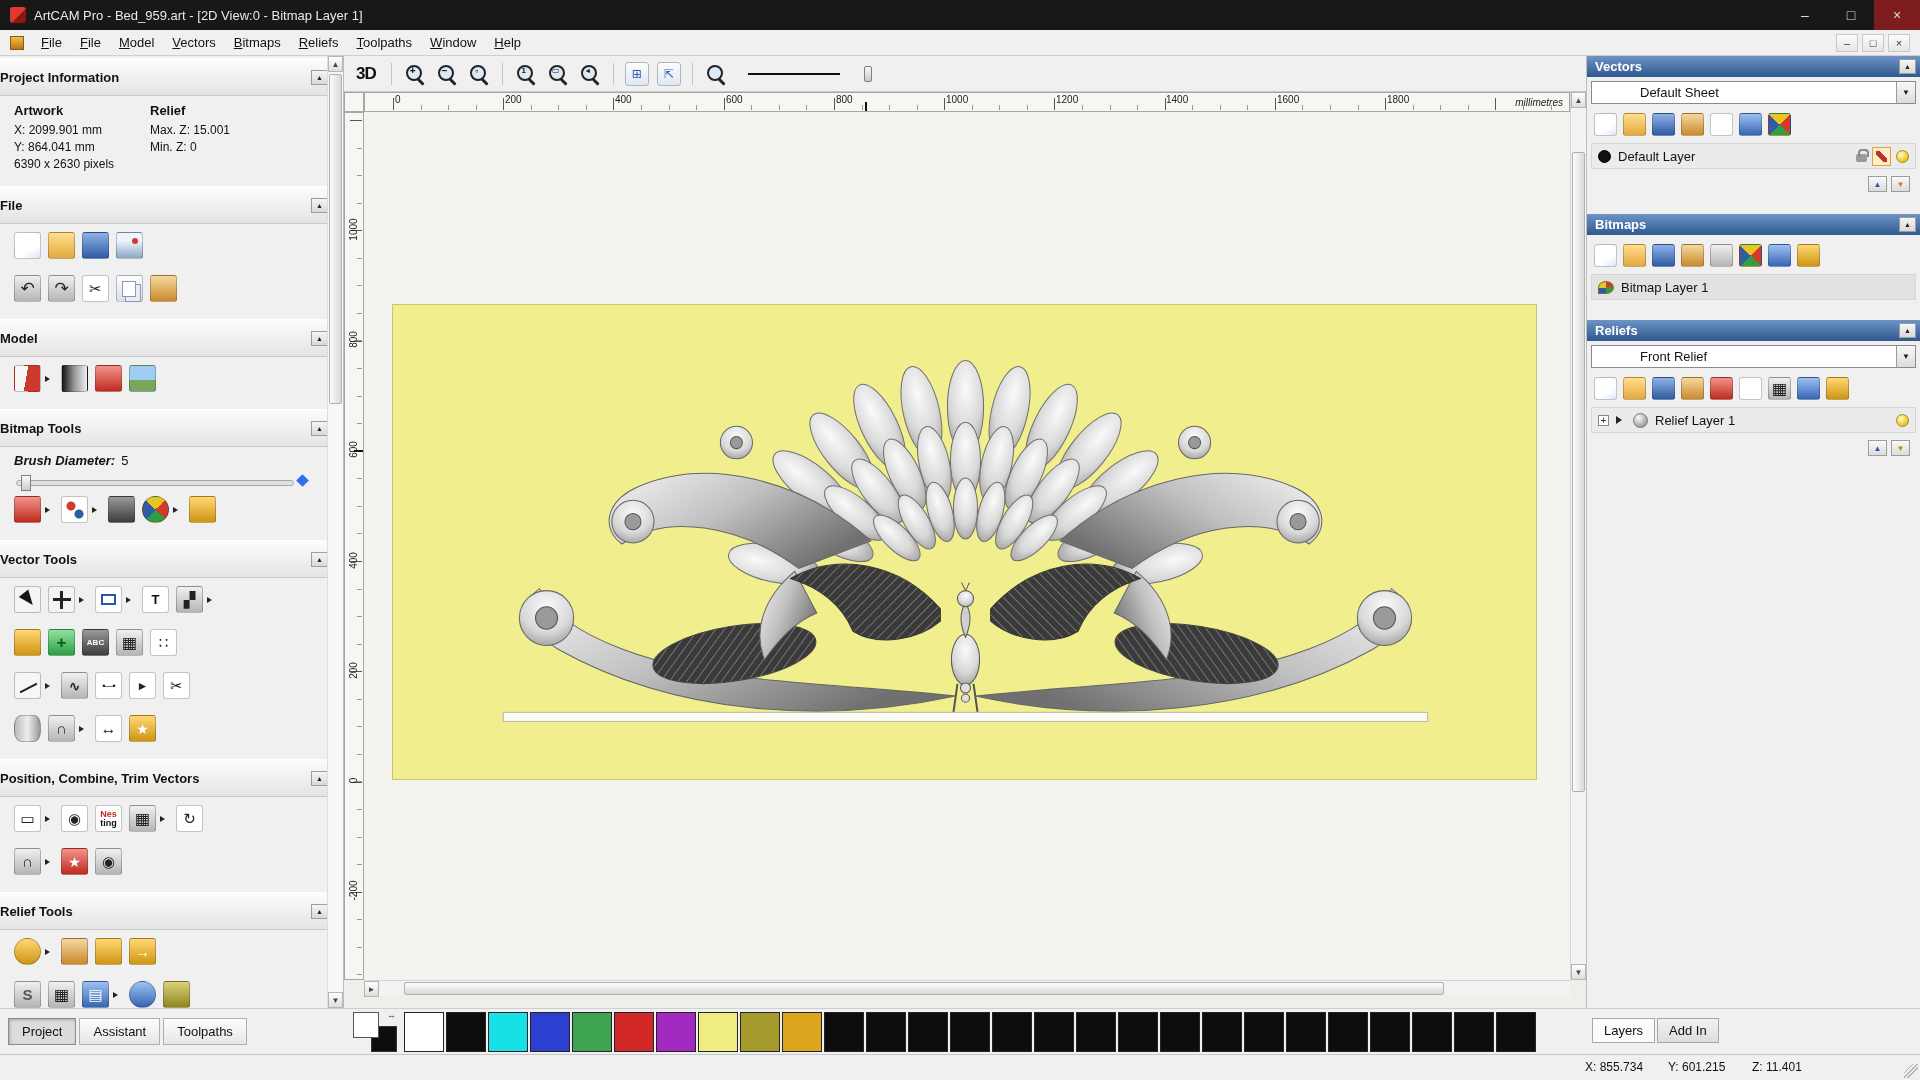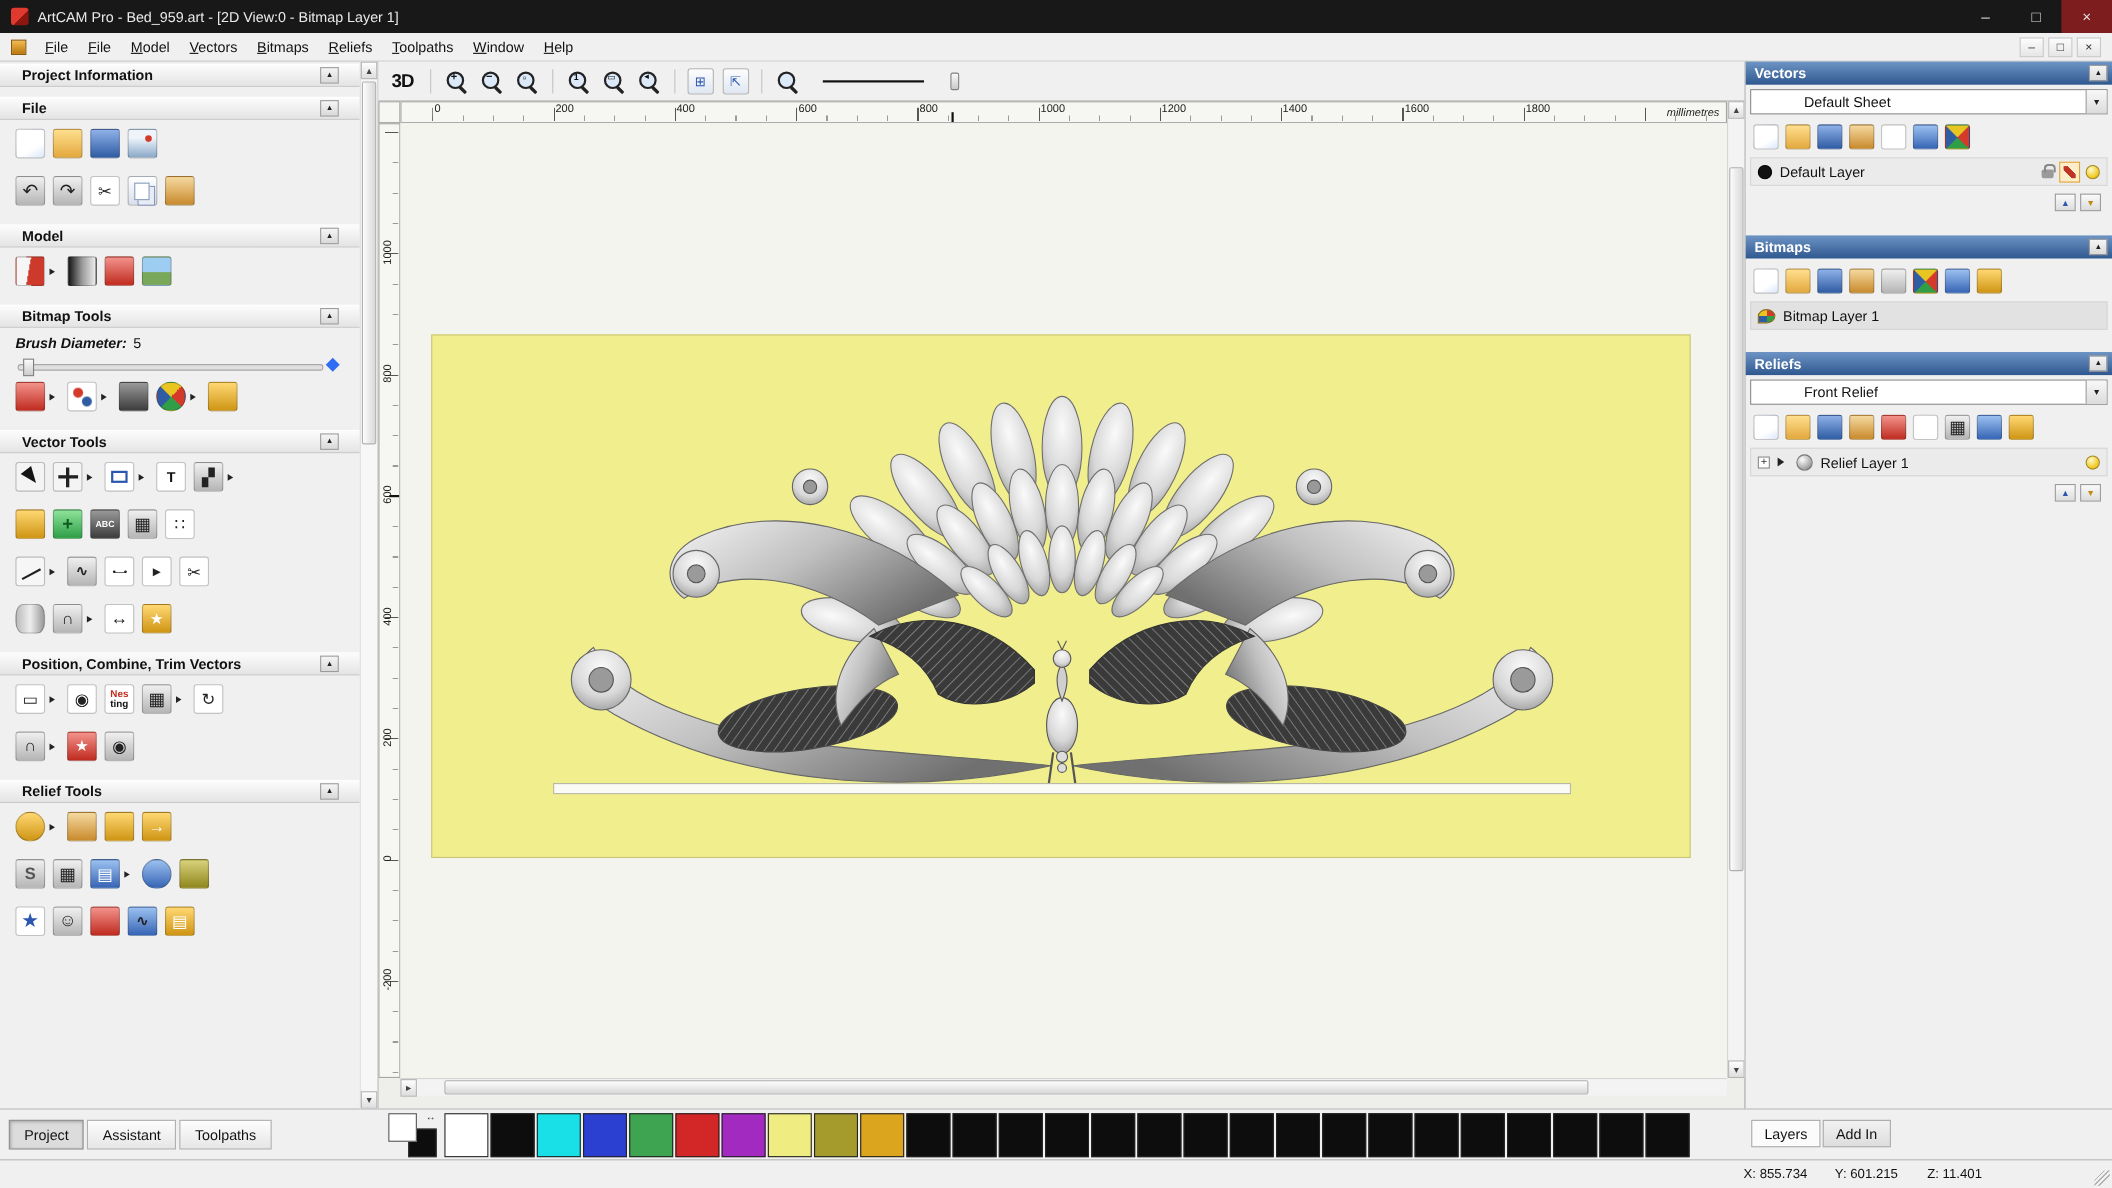--- a/index.html
+++ b/index.html
@@ -1,18 +1,18 @@
 <!DOCTYPE html>
 <html><head>
 <meta charset="utf-8">
 <style>
 *{margin:0;padding:0;box-sizing:border-box;}
 html,body{width:1920px;height:1080px;overflow:hidden;}
 body{font-family:"Liberation Sans","DejaVu Sans",sans-serif;font-size:13px;color:#111;background:#f0f0f0;}
-#app{position:relative;width:1920px;height:1080px;background:#404040;}
+#app{position:relative;width:1920px;height:1080px;background:#ec4899;}
 
 
 .titlebar{position:absolute;left:0;top:0;width:100%;height:30px;background:#181818;display:flex;align-items:center;color:#e9e9e9;}
 .title-logo{width:16px;height:16px;margin:0 8px 0 10px;background:linear-gradient(135deg,#e03a2f 0 55%,#8c1710 55%);border-radius:3px;flex:none;}
 .title-text{font-size:13px;white-space:nowrap;}
 .win-btns{margin-left:auto;display:flex;height:100%;}
 .win-btn{width:46px;height:100%;display:flex;align-items:center;justify-content:center;color:#dcdcdc;font-size:14px;}
 .win-btn.close{background:#7e1d1d;}
 
 
@@ -22,21 +22,21 @@
 .menu-item::first-letter{text-decoration:underline;}
 .mdi-ctrls{margin-left:auto;display:flex;gap:4px;padding-right:10px;}
 .mdi-btn{width:22px;height:18px;display:flex;align-items:center;justify-content:center;color:#333;border:1px solid #c9c9c9;background:linear-gradient(#fcfcfc,#e6e6e6);font-size:11px;}
 
 
 .left-panel{position:absolute;left:0;top:56px;width:344px;height:952px;background:#f0f0f0;border-right:1px solid #bdbdbd;}
 .lp-content{position:absolute;left:0;top:0;width:328px;height:952px;overflow:hidden;}
 .lp-scroll{position:absolute;right:0;top:0;width:16px;height:952px;background:#f7f7f7;border-left:1px solid #ddd;}
 .scr-btn{position:absolute;left:0;width:15px;height:16px;background:linear-gradient(#fefefe,#dedede);border:1px solid #b5b5b5;color:#444;font-size:8px;display:flex;align-items:center;justify-content:center;}
 .scr-thumb{position:absolute;left:1px;width:13px;background:linear-gradient(90deg,#fdfdfd,#d8d8d8);border:1px solid #b0b0b0;border-radius:2px;}
-.lp-hdr{height:21px;margin-top:9px;background:linear-gradient(#fcfcfc,#e4e4e4);border-top:1px solid #fff;border-bottom:1px solid #c9c9c9;display:flex;align-items:center;justify-content:space-between;padding:0 20px;font-weight:bold;}
+.lp-hdr{height:38px;margin-top:9px;background:linear-gradient(#fcfcfc,#e4e4e4);border-top:1px solid #fff;border-bottom:1px solid #c9c9c9;display:flex;align-items:center;justify-content:space-between;padding:0 0;font-weight:bold;}
 .rollup{width:17px;height:15px;background:linear-gradient(#f5f5f5,#d9d9d9);border:1px solid #9c9c9c;display:flex;align-items:center;justify-content:center;font-size:7px;color:#222;flex:none;}
 .pi-body{display:flex;padding:7px 0 4px 14px;}
 .pi-col{width:136px;}
 .pi-col h4{font-size:13px;margin-bottom:4px;}
 .pi-val{font-size:12px;line-height:17px;white-space:nowrap;}
 .icon-row{display:flex;align-items:center;gap:7px;padding:8px 0 8px 14px;}
 .brush-row{display:flex;align-items:baseline;gap:6px;padding:6px 0 0 14px;font-style:italic;font-weight:bold;}
 .brush-val{font-style:normal;font-weight:normal;}
 .slider{position:relative;height:6px;margin:12px 34px 2px 16px;background:#e0e0e0;border:1px solid #a8a8a8;border-radius:3px;}
 .slider-thumb{position:absolute;left:4px;top:-6px;width:10px;height:16px;background:linear-gradient(#fbfbfb,#ccc);border:1px solid #808080;}
@@ -226,20 +226,33 @@
       <span class="mdi-btn">×</span>
     </div>
   </div>
 
   <div class="left-panel">
     <div class="lp-content">
 
       <div class="lp-hdr" style="margin-top:2px;">
         <span>Project Information</span>
         <span class="rollup">▲</span>
+      </div>
+      <div class="pi-body">
+        <div class="pi-col">
+          <h4>Artwork</h4>
+          <div class="pi-val">X: 2099.901 mm</div>
+          <div class="pi-val">Y: 864.041 mm</div>
+          <div class="pi-val">6390 x 2630 pixels</div>
+        </div>
+        <div class="pi-col">
+          <h4>Relief</h4>
+          <div class="pi-val">Max. Z: 15.001</div>
+          <div class="pi-val">Min. Z: 0</div>
+        </div>
       </div>
 
       <div class="lp-hdr">
         <span>File</span>
         <span class="rollup">▲</span>
       </div>
       <div class="icon-row">
         <div class="ti v-page"></div>
         <div class="ti v-folder"></div>
         <div class="ti v-disk"></div>

